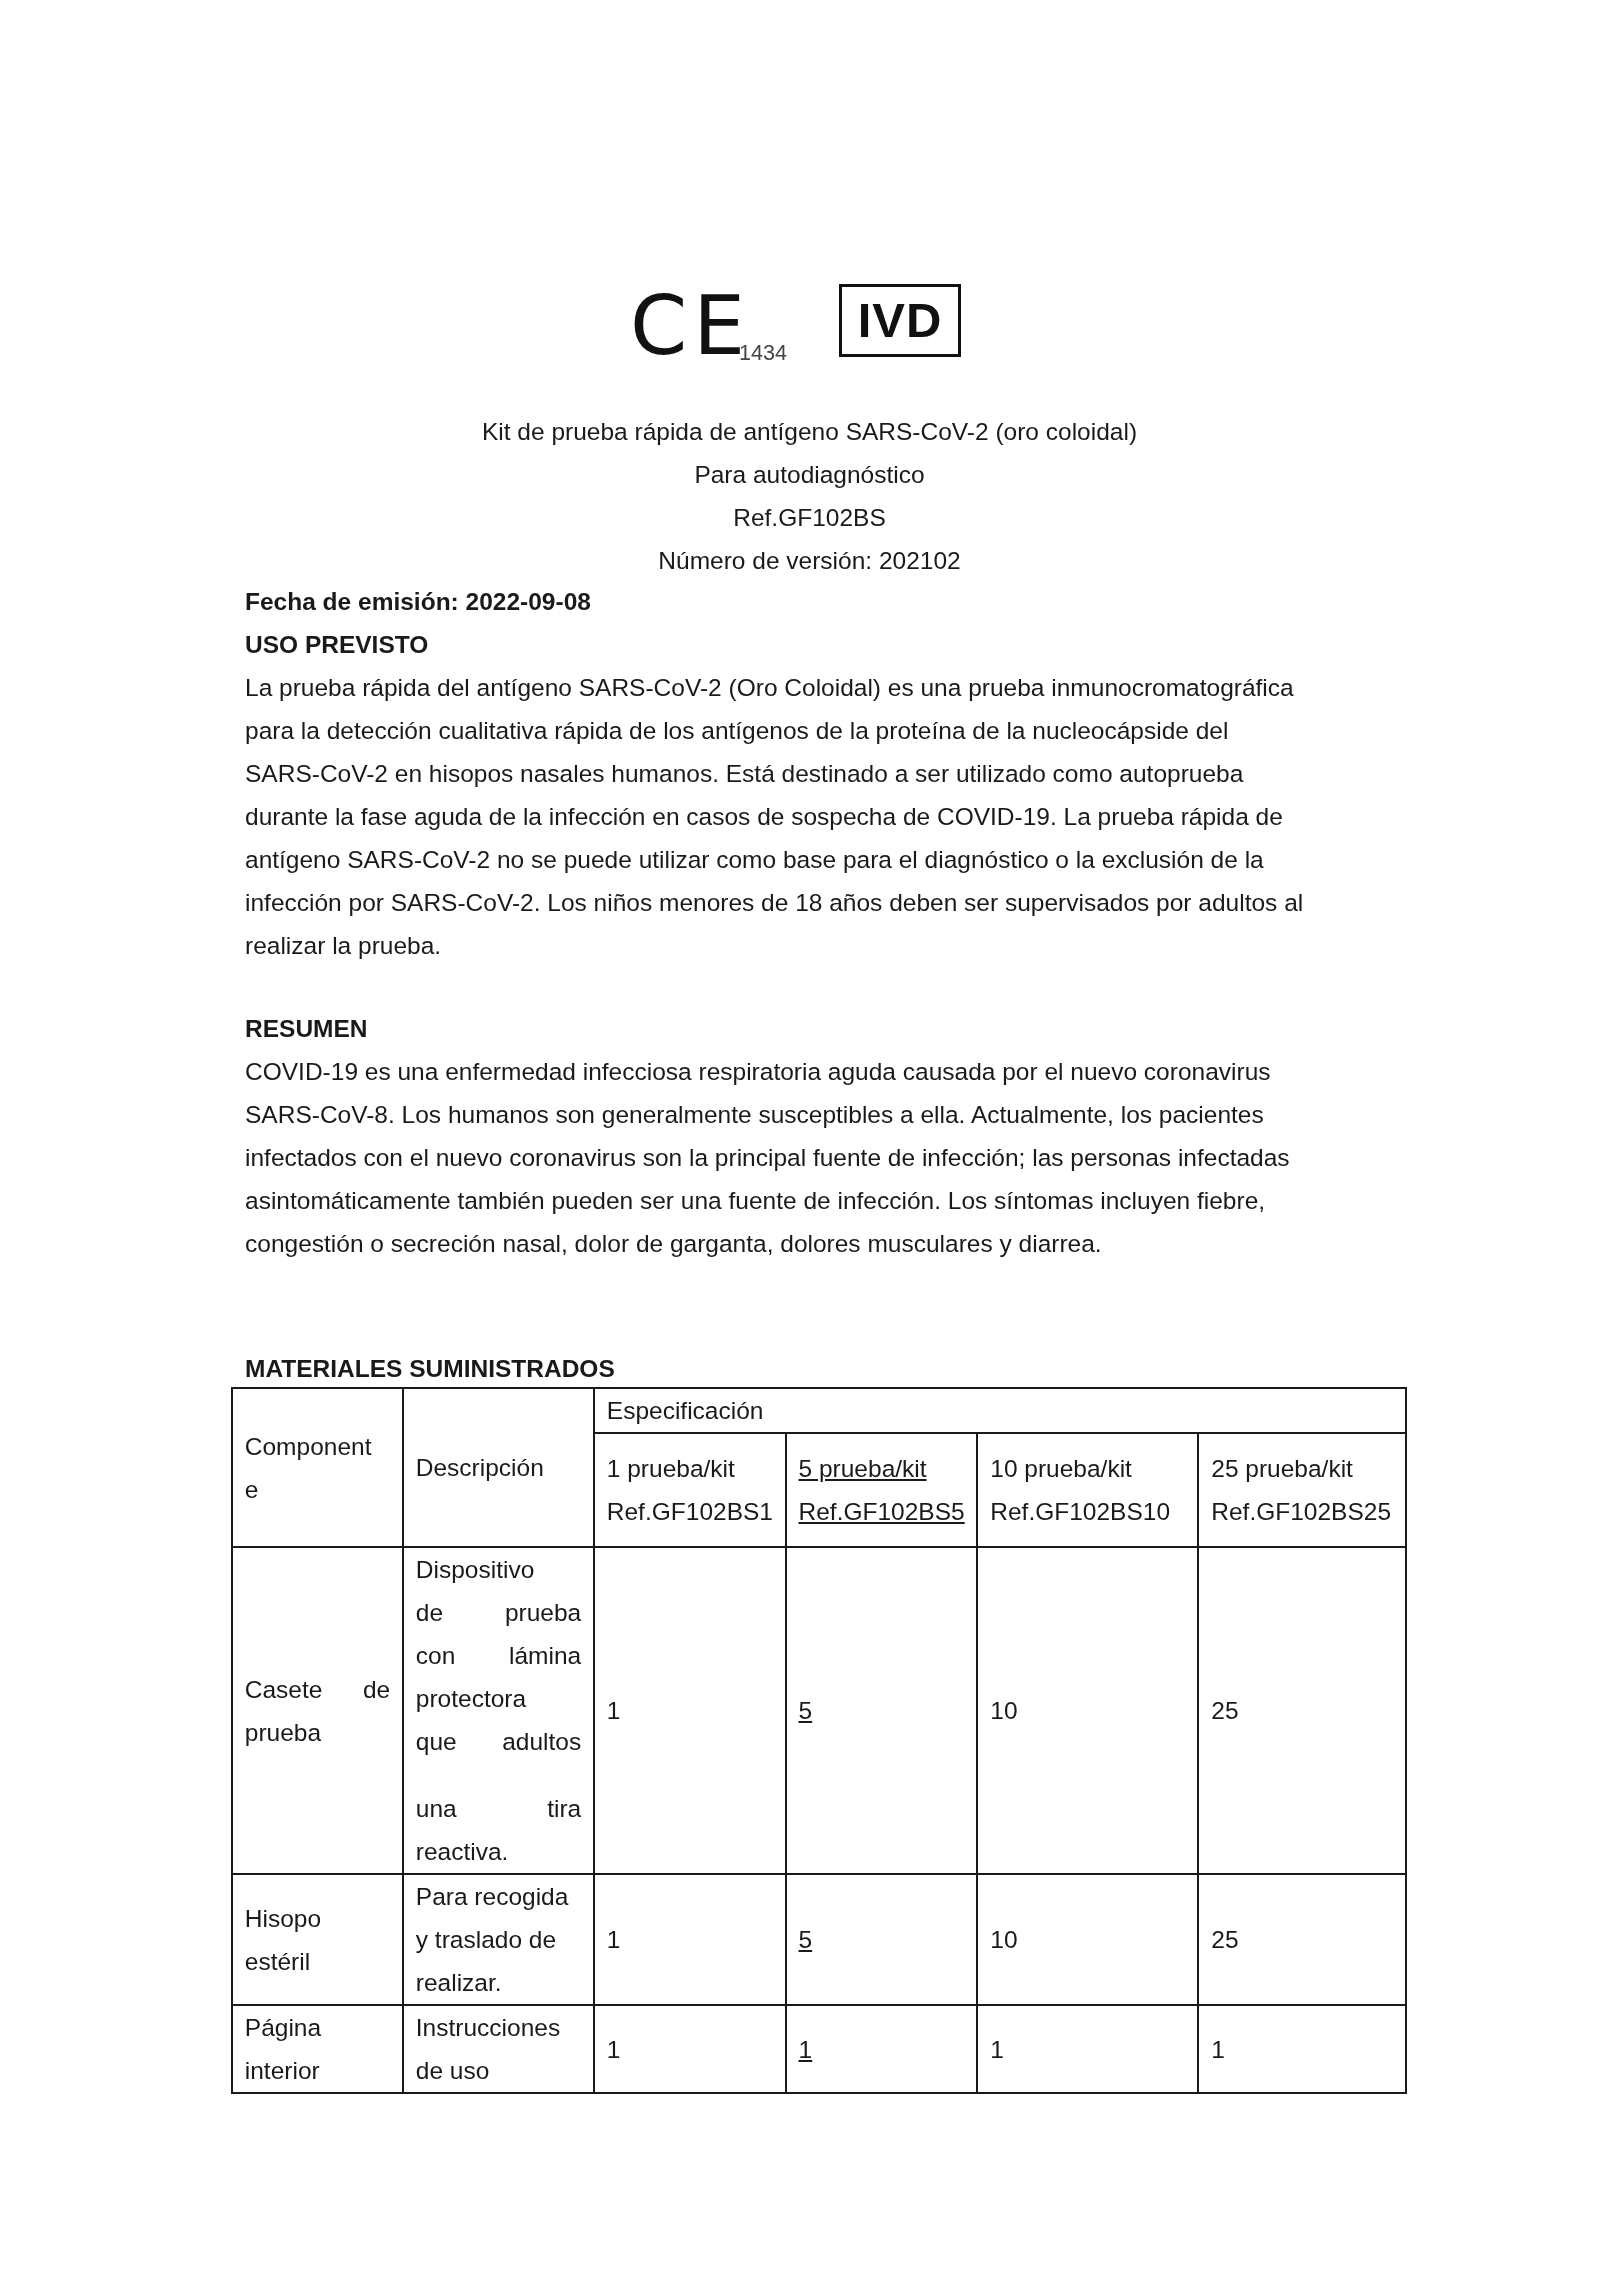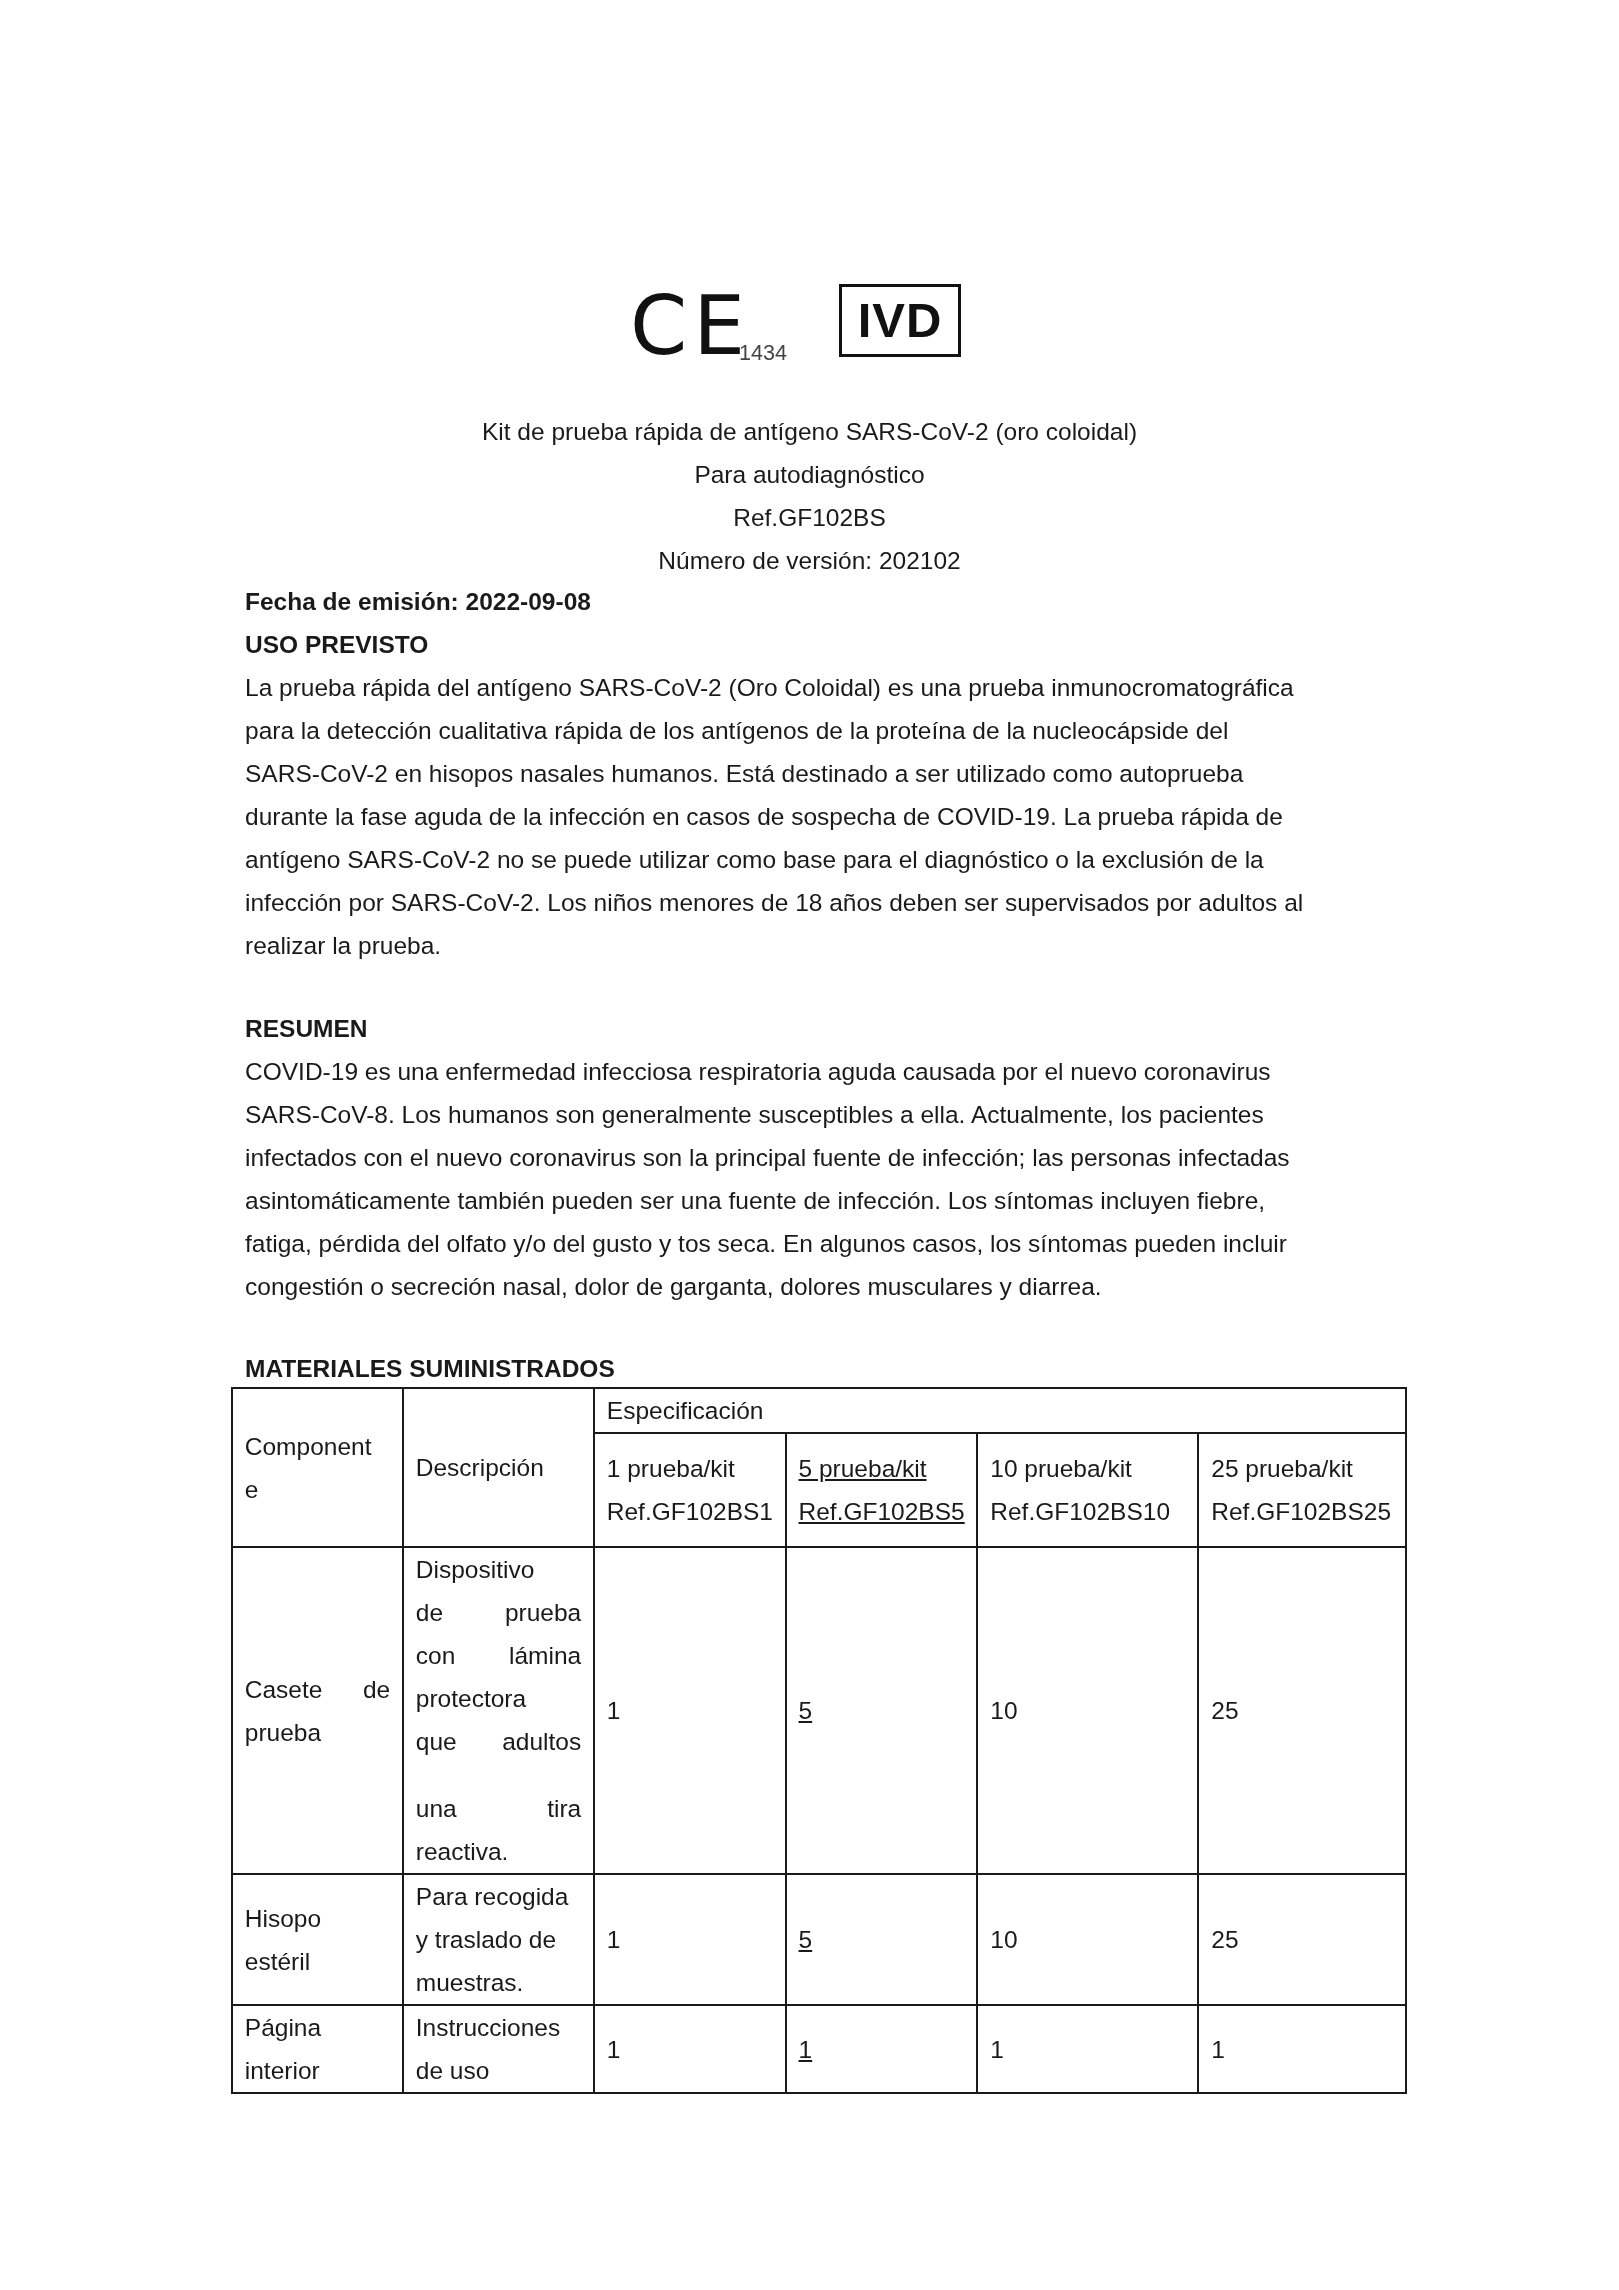--- a/index.html
+++ b/index.html
@@ -64,21 +64,20 @@
     </div>
   </div>
 
   <div class="body-text" style="top:1007px;">
     <div class="bold">RESUMEN</div>
     <div class="para">
       <div>COVID-19 es una enfermedad infecciosa respiratoria aguda causada por el nuevo coronavirus</div>
       <div>SARS-CoV-8. Los humanos son generalmente susceptibles a ella. Actualmente, los pacientes</div>
       <div>infectados con el nuevo coronavirus son la principal fuente de infección; las personas infectadas</div>
       <div>asintomáticamente también pueden ser una fuente de infección. Los síntomas incluyen fiebre,</div>
-      <div>fatiga, pérdida del olfato y/o del gusto y tos seca. En algunos casos, los síntomas pueden incluir</div>
       <div>congestión o secreción nasal, dolor de garganta, dolores musculares y diarrea.</div>
     </div>
   </div>
 
   <div class="body-text bold" style="top:1347px;">MATERIALES SUMINISTRADOS</div>
 
   <table class="mat">
     <tbody>
         <tr style="height:43px;">
       <td class="c1" rowspan="2" style="vertical-align:middle;">
@@ -130,21 +129,21 @@
     </tr>
 
     <tr style="height:123px;">
       <td class="c1">
         <div>Hisopo</div>
         <div>estéril</div>
       </td>
       <td class="c2">
         <div>Para recogida</div>
         <div>y traslado de</div>
-        <div>muestras.</div>
+        <div>realizar.</div>
       </td>
       <td class="c3">1</td>
       <td class="c4">5</td>
       <td class="c5">10</td>
       <td class="c6">25</td>
     </tr>
 
     <tr style="height:85px;">
       <td class="c1">
         <div>Página</div>

